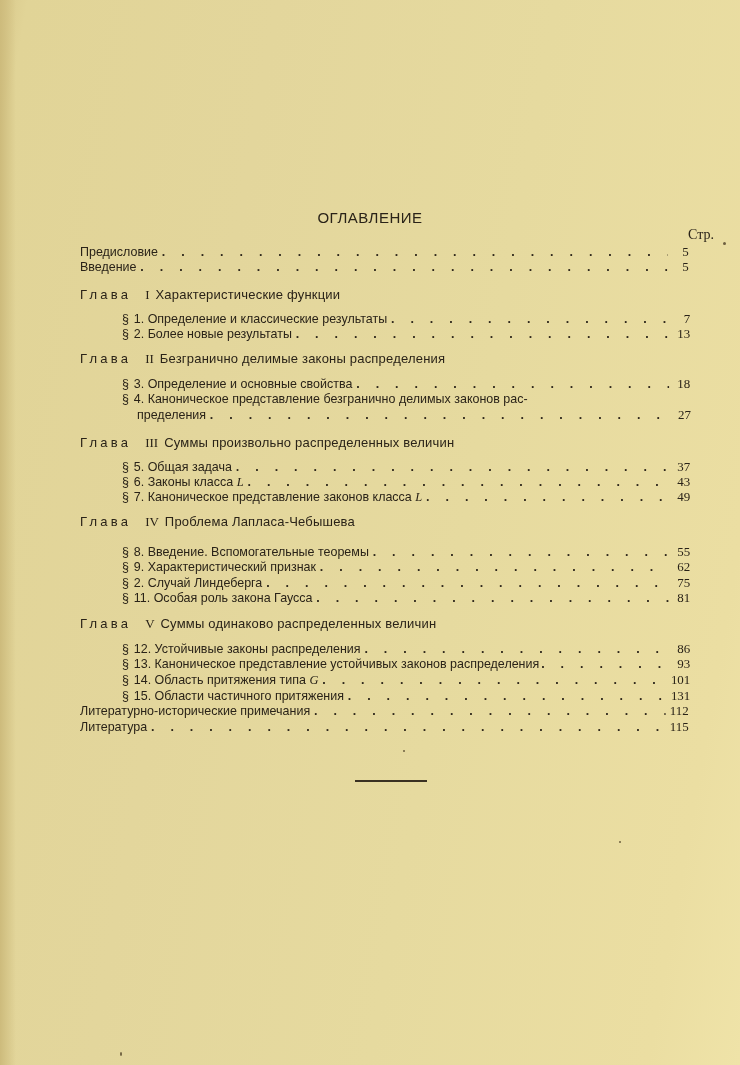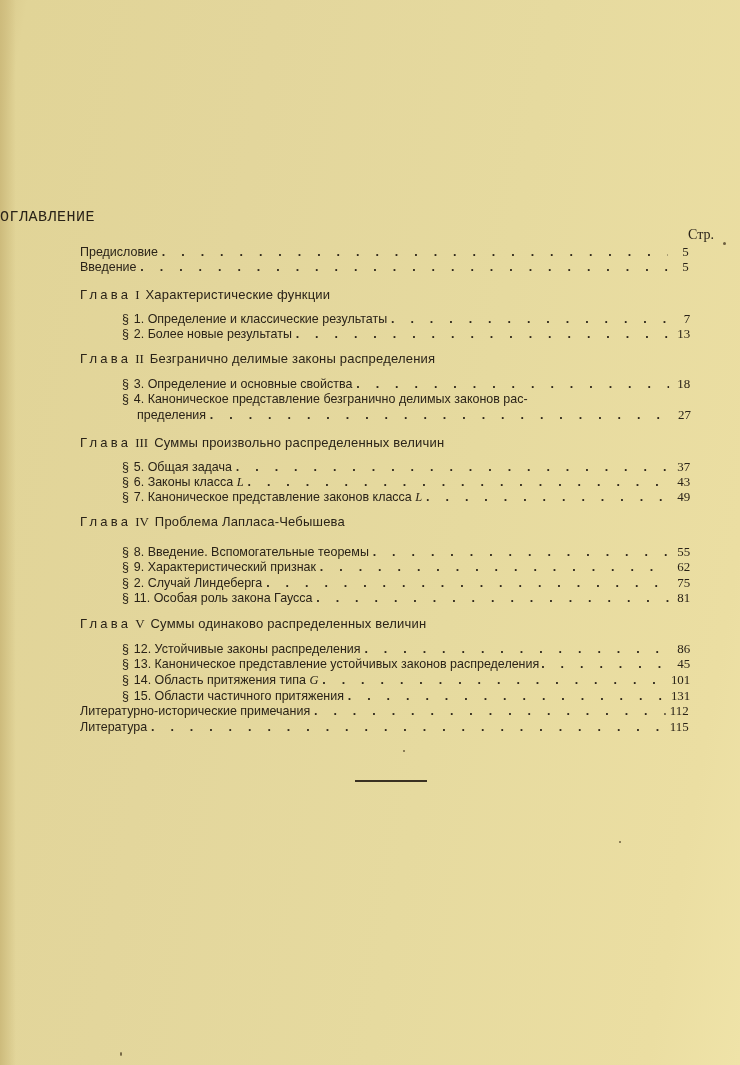--- a/index.html
+++ b/index.html
@@ -18,25 +18,24 @@
     .left-edge {
       position: absolute;
       left: 0; top: 0;
       width: 16px; height: 1065px;
       background: linear-gradient(90deg, #cdbb7c, rgba(221,206,143,0));
     }
     .page-title {
       position: absolute;
       left: 0; width: 740px;
       top: 209px;
-      text-align: left;
+      text-align: center;
       font-size: 15px;
       letter-spacing: 0.5px;
       color: #2a2318;
-      font-family: Liberation Mono, monospace;
     }
     .page-col-label {
       position: absolute;
       right: 26px;
       top: 227px;
       font-family: "Liberation Serif", serif;
       font-size: 14px;
     }
     .toc-line {
       position: absolute;
@@ -74,21 +73,21 @@
     }
     .chapter {
       position: absolute;
       left: 80px;
       font-size: 13px;
       line-height: 15px;
       white-space: nowrap;
     }
     .chapter .word {
       letter-spacing: 3.2px;
-      margin-right: 4px;
+      margin-right: 14px;
     }
     .chapter .num {
       font-family: "Liberation Serif", serif;
       margin-right: 6px;
     }
     .chapter .ctitle { font-weight: normal; letter-spacing: 0.2px; }
     .para-sign { margin-right: 5px; }
     .it { font-family: "Liberation Serif", serif; font-style: italic; }
     .rule {
       position: absolute;
@@ -201,21 +200,21 @@
   <span class="word">Глава</span><span class="num">V</span><span class="ctitle">Суммы одинаково распределенных величин</span>
 </div>
 <div class="toc-line sec" style="top:641px">
   <span class="label"><span class="para-sign">§</span><span>12.</span> <span>Устойчивые законы распределения</span></span>
   <span class="leader"></span>
   <span class="pg">86</span>
 </div>
 <div class="toc-line sec" style="top:656px">
   <span class="label"><span class="para-sign">§</span><span>13.</span> <span>Каноническое представление устойчивых законов распределения</span></span>
   <span class="leader" style="margin:0 2px"></span>
-  <span class="pg">45</span>
+  <span class="pg">93</span>
 </div>
 <div class="toc-line sec" style="top:672px">
   <span class="label"><span class="para-sign">§</span><span>14.</span> <span>Область притяжения типа</span> <span class="it">G</span></span>
   <span class="leader"></span>
   <span class="pg">101</span>
 </div>
 <div class="toc-line sec" style="top:688px">
   <span class="label"><span class="para-sign">§</span><span>15.</span> <span>Области частичного притяжения</span></span>
   <span class="leader"></span>
   <span class="pg">131</span>

